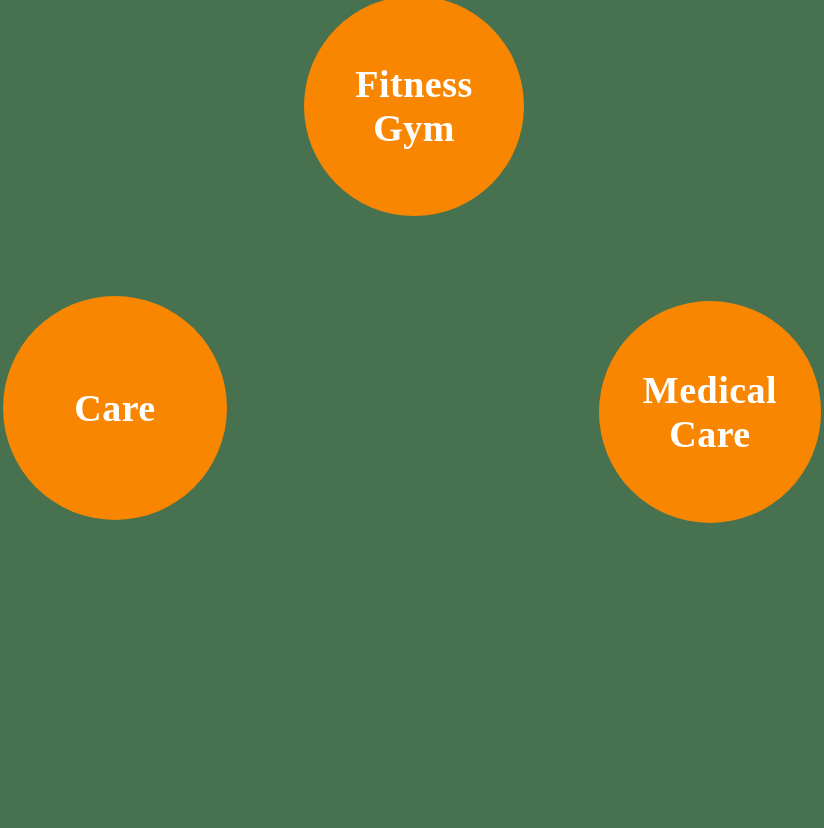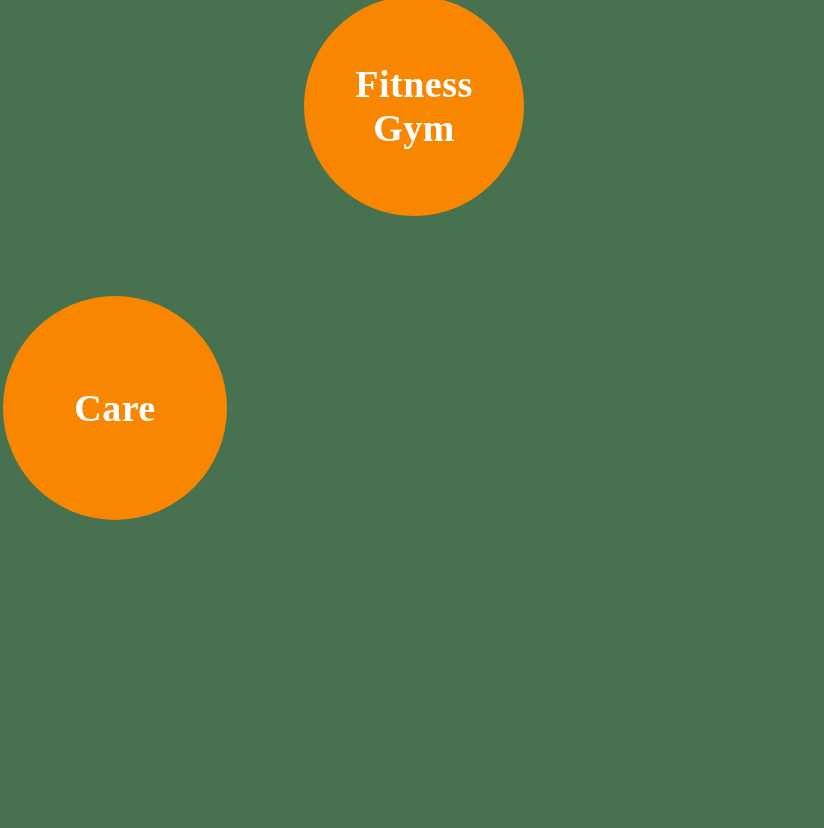--- a/index.html
+++ b/index.html
@@ -38,13 +38,17 @@
 <body>
 
 <div class="canvas" style="--bg-color: #47714F; --node-color: #F88600; --text-color: #FFFFFF;">
   <div class="node node-top">
     <span class="label">Fitness
 Gym</span>
   </div>
   <div class="node node-left">
     <span class="label">Care</span>
   </div>
+  <div class="node node-right">
+    <span class="label">Medical
+Care</span>
+  </div>
 </div>
 
 </body></html>

